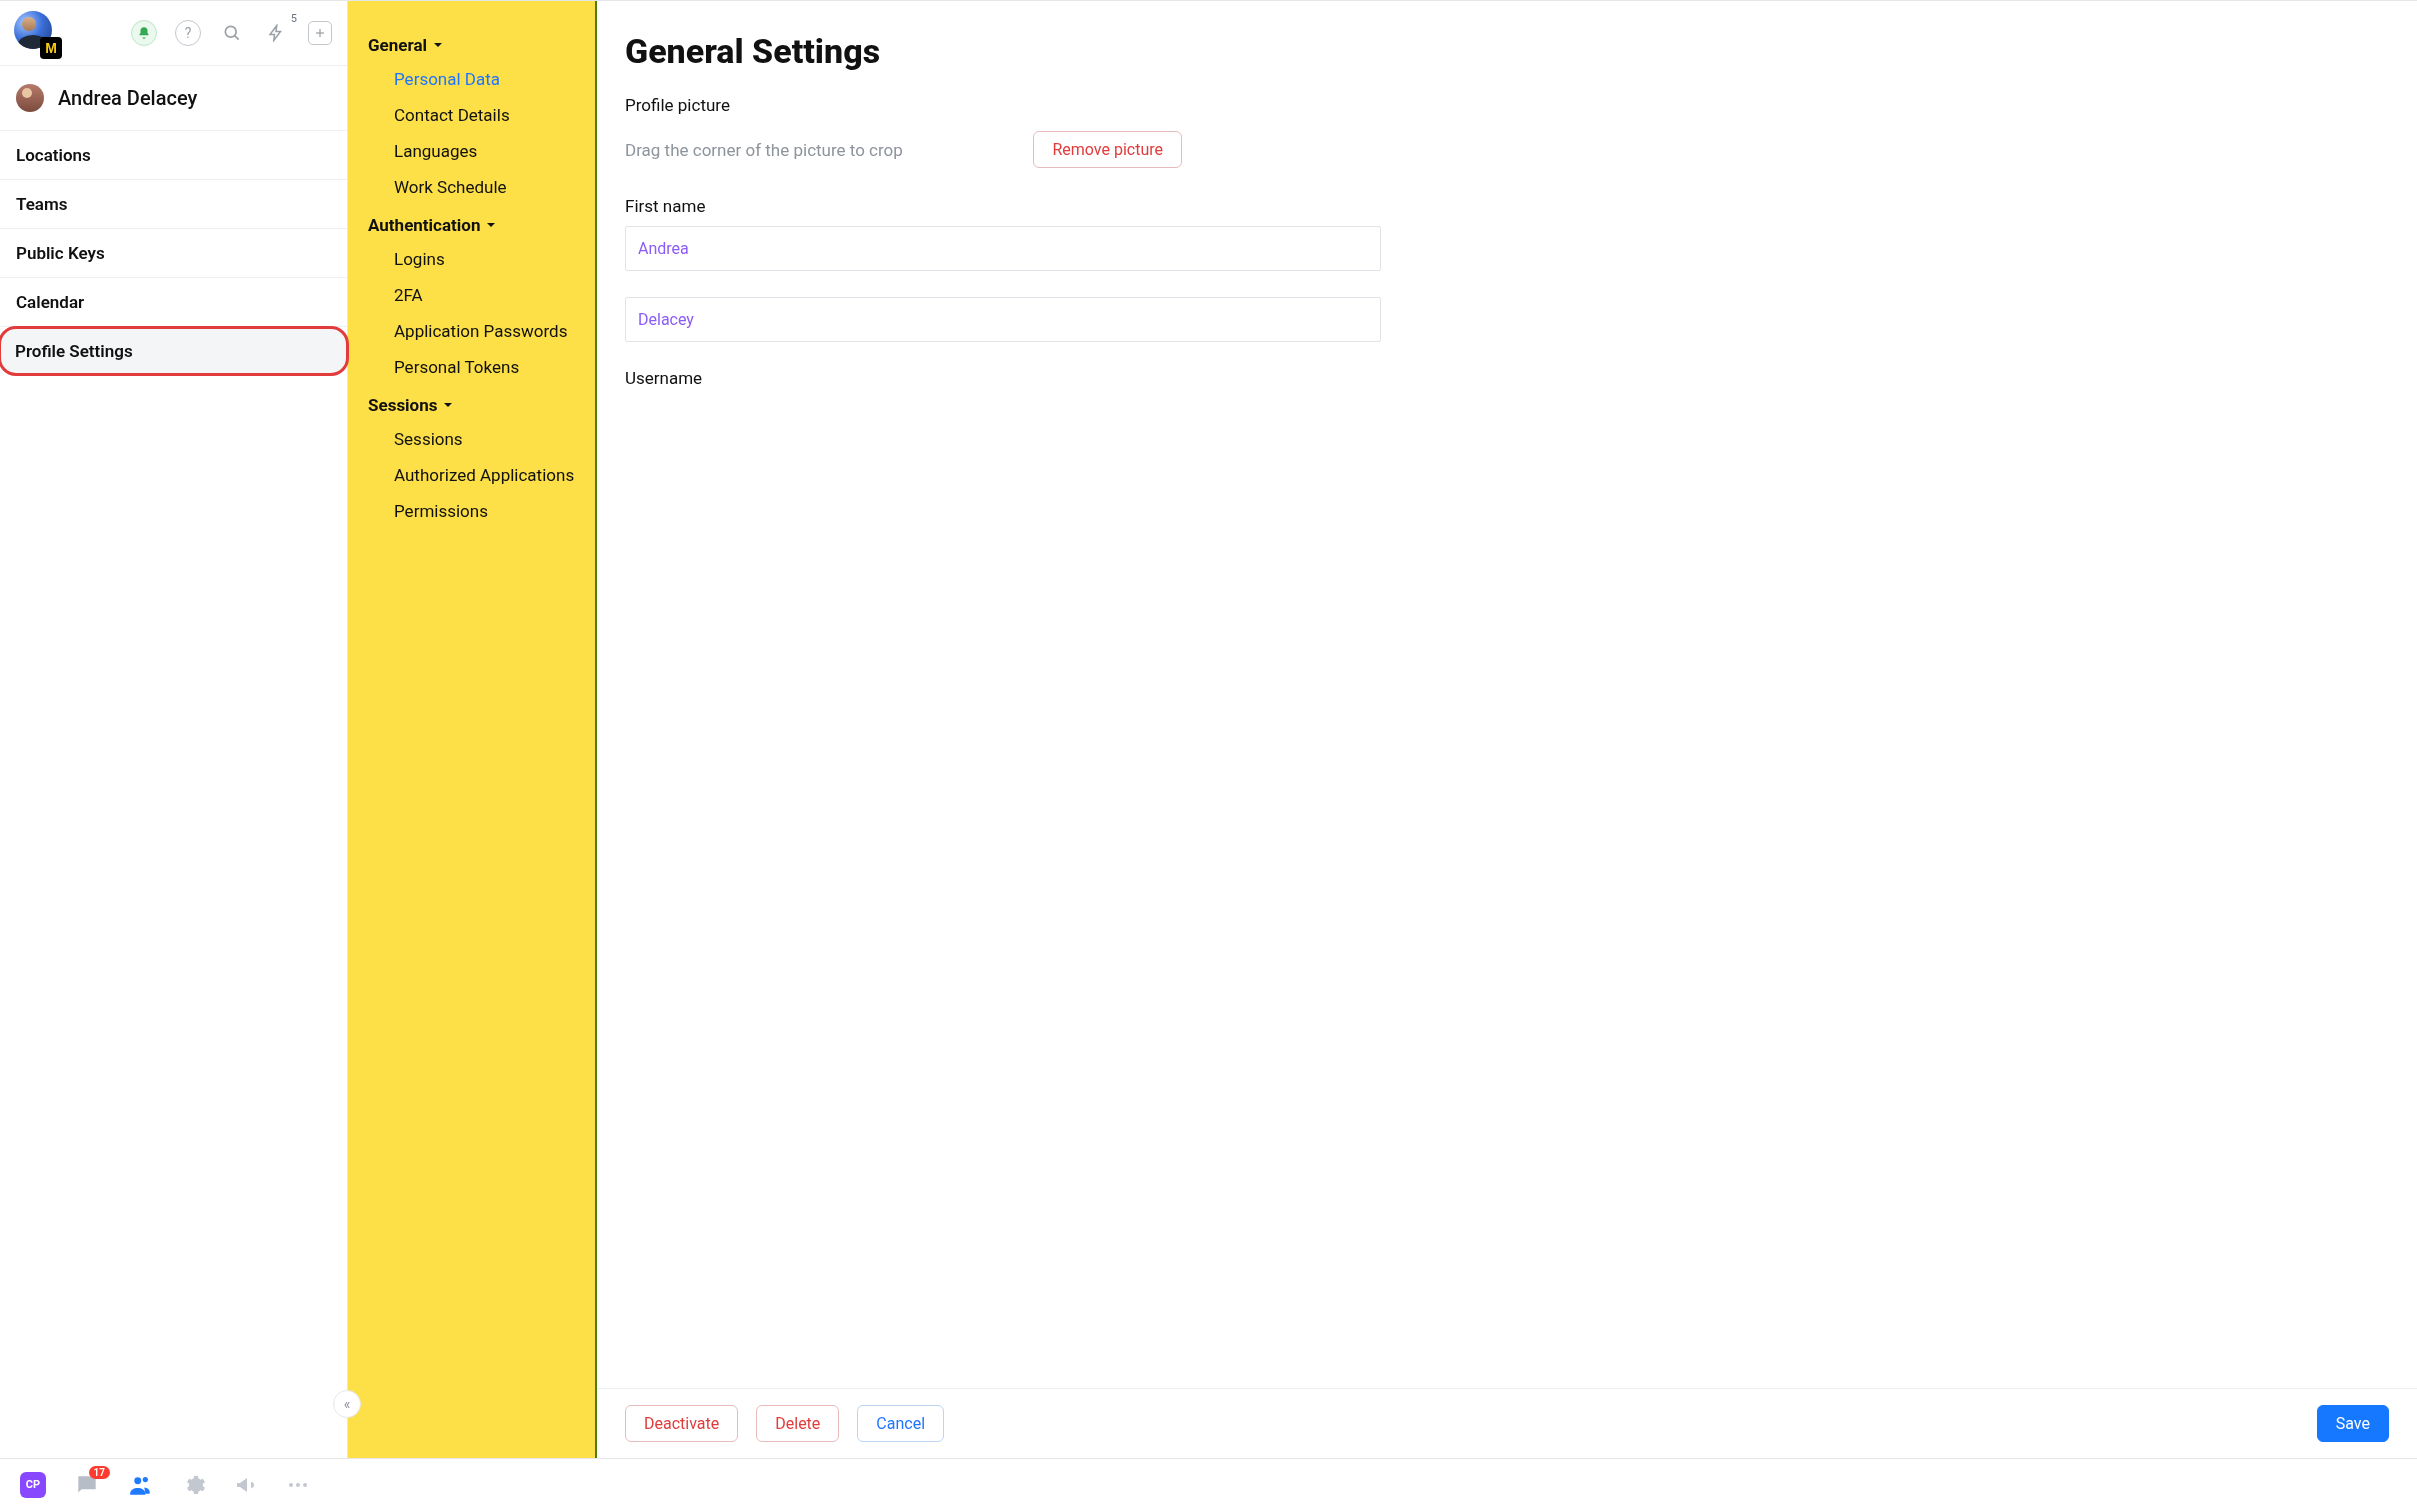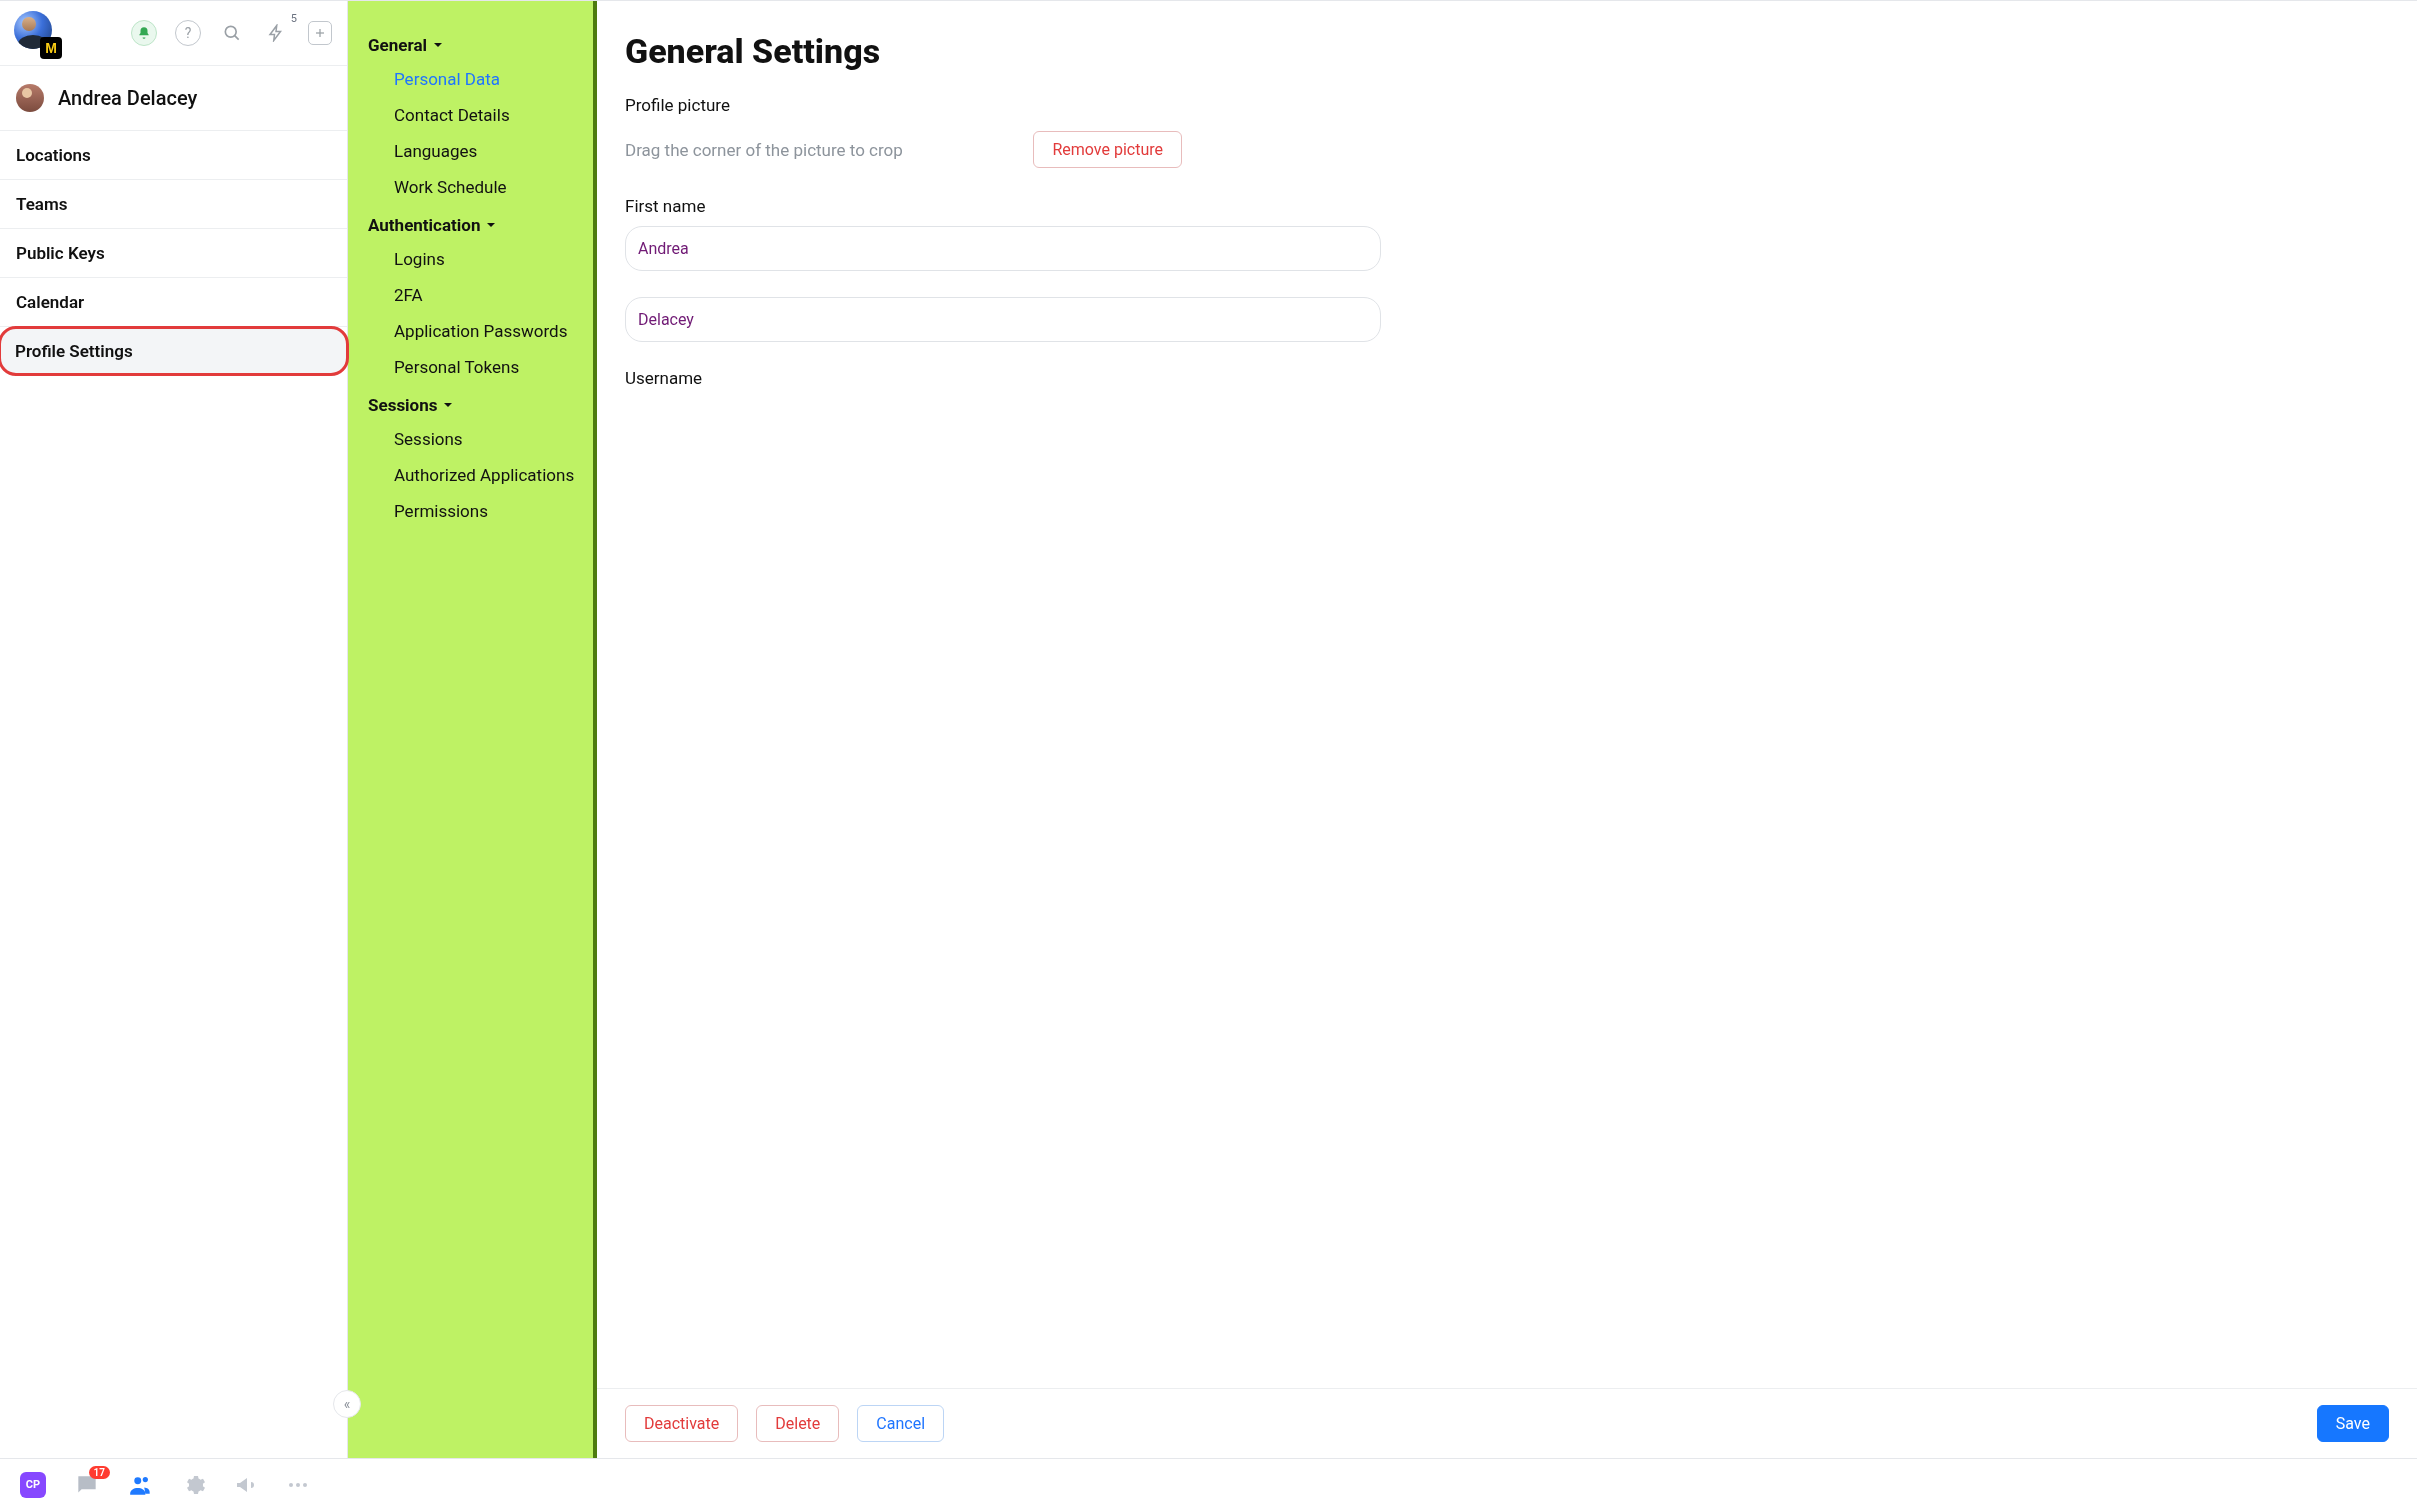--- a/index.html
+++ b/index.html
@@ -2,21 +2,21 @@
 <html><head>
 <meta charset="utf-8">
 <style>
   * { box-sizing: border-box; margin: 0; padding: 0; }
   html, body { height: 100%; font-family: -apple-system, BlinkMacSystemFont, "Segoe UI", Roboto, Helvetica, Arial, sans-serif; color: #111; }
   body { display: flex; flex-direction: column; }
 
   
   .app { display: flex; flex: 1; min-height: 0; border-top: 1px solid #e5e7eb; }
   .col1 { width: 348px; min-width: 348px; border-right: 1px solid #e5e7eb; display: flex; flex-direction: column; position: relative; background:#fff;}
-  .col2 { width: 249px; min-width: 249px; border-right: 4px solid #4d7c0f; padding: 28px 14px 28px 20px; overflow-y:auto; background:#bef264;}
+  .col2 { width: 249px; min-width: 249px; border-right: 2px solid #4d7c0f; padding: 28px 14px 28px 20px; overflow-y:auto; background:#fde047;}
   .col3 { flex: 1; display: flex; flex-direction: column; min-width: 0; background:#fff;}
 
   
   .c1-top { display: flex; align-items: center; justify-content: space-between; padding: 10px 14px 10px 14px; }
   .avatar-stack { position: relative; width:44px; height:44px; }
   .avatar-main { width:38px; height:38px; border-radius:50%; background: radial-gradient(circle at 30% 30%, #a6c8ff 0%, #3b6fd9 45%, #1b3a73 100%); position:absolute; top:0; left:0; overflow:hidden;}
   .avatar-main::after{content:"";position:absolute;left:8px;top:6px;width:14px;height:14px;border-radius:50%;background:linear-gradient(#d8b08a,#a97a55);}
   .avatar-main::before{content:"";position:absolute;left:4px;bottom:-4px;width:30px;height:18px;border-radius:50% 50% 0 0;background:#1f2937;}
   .avatar-overlay { position:absolute; right:-4px; bottom:-4px; width:22px; height:22px; border-radius:4px; background:#000; display:flex; align-items:center; justify-content:center;}
   .avatar-overlay span{color:#facc15; font-weight:800; font-size:14px; font-family:Arial;}
@@ -66,21 +66,21 @@
   .profile-pic .lips{position:absolute;left:50%;top:64%;transform:translateX(-50%);width:46px;height:14px;border-radius:10px;background:#c97b78;}
   .profile-pic .earring{position:absolute;right:24%;top:54%;width:14px;height:32px;border-radius:50%;border:3px solid #c7a14a;}
   .dropzone { border:1px solid #e0e3e7; border-radius:6px; padding:14px 16px; display:flex; align-items:center; gap:10px; color:#8d949c; width:350px; cursor:pointer; font-size:16px;}
   .hint-row{display:flex; justify-content:space-between; align-items:center; margin-top:16px; margin-bottom:28px;}
   .hint { color:#8d949c; font-size:17px;}
   .btn { border:1px solid #d7dade; background:#fff; border-radius:6px; padding:8px 18px; font-size:16px; cursor:pointer; font-family:inherit;}
   .btn-danger { color:#e23b3b; border-color:#e8bcbc;}
   .btn-link-blue { color:#1f75ff; border-color:#bcd5f5;}
   .btn-primary { background:#1677ff; color:#fff; border-color:#1677ff;}
   .field { margin-bottom:26px;}
-  .text-input { width:100%; max-width:756px; border:1px solid #e0e3e7; border-radius:17px; padding:12px 12px; font-size:16px; font-family:inherit; color:#701a75;}
+  .text-input { width:100%; max-width:756px; border:1px solid #e0e3e7; border-radius:2px; padding:12px 12px; font-size:16px; font-family:inherit; color:#8b5cf6;}
   .c3-footer { border-top:1px solid #eceef0; padding:16px 28px; display:flex; align-items:center; justify-content:space-between;}
   .c3-footer .left-btns{display:flex; gap:18px;}
 
   
   .bottombar { height:52px; border-top:1px solid #e5e7eb; display:flex; align-items:center; gap:28px; padding:0 20px;}
   .bb-item { color:#b7bdc6; position:relative; cursor:pointer; display:flex;}
   .bb-badge { position:absolute; top:-6px; right:-10px; background:#ff3b30; color:#fff; font-size:10px; border-radius:8px; padding:1px 5px; font-weight:600;}
   .cp-box{ width:26px; height:26px; border-radius:6px; background:#8748ff; color:#fff; font-size:11px; font-weight:700; display:flex; align-items:center; justify-content:center;}
   .people-icon{ color:#1f7aff;}
 

